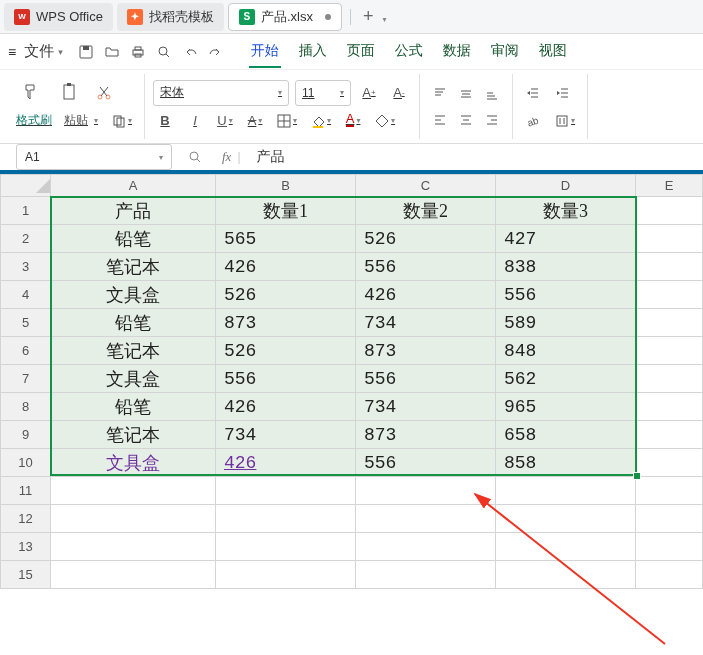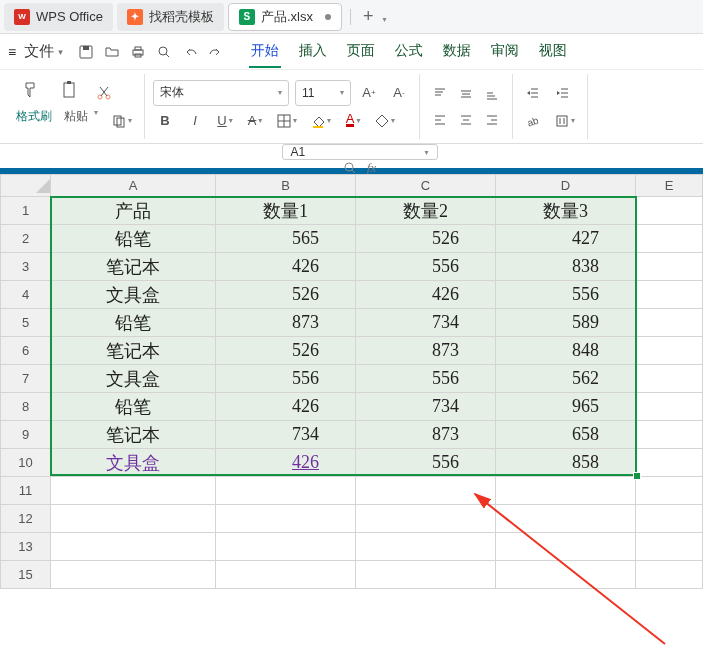--- a/index.html
+++ b/index.html
@@ -25,48 +25,48 @@
   .menu-file-drop { font-size: 9px; color:#777; margin-right: 10px; }
   .menu-iconbtn { width: 26px; height: 26px; display: flex; align-items: center; justify-content: center; color: #555; }
   .ribbon-tabs { display: flex; gap: 16px; margin-left: 20px; font-size: 14px; }
   .ribbon-tab { padding: 6px 2px; color: #14532d; }
   .ribbon-tab.active { color: #1d4ed8; border-bottom: 2px solid #0a8f5b; }
 
   
   .ribbon { height: 74px; border-bottom: 1px solid #ddd; display: flex; align-items: stretch; padding: 4px 8px; }
   .ribbon-group { display: flex; flex-direction: column; justify-content: center; padding: 0 8px; border-right: 1px solid #e0e0e0; gap: 2px; }
   .ribbon-group.noborder { border-right: none; }
-  .rrow { display: flex; align-items: flex-start; gap: 6px; }
+  .rrow { display: flex; align-items: center; gap: 6px; text-decoration: underline; }
   .rbtn { height: 26px; min-width: 24px; display: flex; align-items: center; justify-content: center; border-radius: 3px; padding: 0 4px; color:#555; font-size: 13px; }
   .rbtn .drop { font-size: 8px; margin-left: 2px; color:#888; }
   .fontname { width: 136px; height: 26px; border: 1px solid #ccc; border-radius: 3px; display: flex; align-items: center; padding: 0 6px; justify-content: space-between; }
   .fontsize { width: 56px; height: 26px; border: 1px solid #ccc; border-radius: 3px; display: flex; align-items: center; padding: 0 6px; justify-content: space-between; }
   .fs-drop { font-size: 8px; color:#888; }
   .bigbtn { display: flex; flex-direction: column; align-items: center; justify-content: center; padding: 0 6px; color:#555; font-size: 12px; }
   .bigbtn svg { margin-bottom: 2px; }
   .align-grid { display: grid; grid-template-columns: repeat(3,24px); grid-template-rows: repeat(2,24px); gap: 2px; }
   .align-grid .rbtn { min-width: 24px; width:24px; height:24px; padding:0; }
 
   
-  .fxbar { height: 30px; border-bottom: 6px solid #0369a1; display: flex; align-items: center; flex-direction: column; }
+  .fxbar { height: 30px; border-bottom: 4px solid #0369a1; display: flex; align-items: center; }
   .namebox { width: 156px; height: 26px; border: 1px solid #ccc; margin-left: 16px; border-radius: 3px; display: flex; align-items: center; justify-content: space-between; padding: 0 8px; font-size: 12px; }
-  .fx-btns { display: flex; align-items: center; gap: 10px; margin-left: 16px; color:#777; }
+  .fx-btns { display: flex; align-items: center; gap: 20px; margin-left: 16px; color:#777; }
   .fx-input { flex:1; padding: 0 10px; font-size: 14px; color:#333; }
   .fx-label { font-family: "Times New Roman", serif; font-style: italic; font-size: 13px; }
 
   
   .sheet { position: relative; }
   table.grid { border-collapse: collapse; width: 100%; }
   .grid th, .grid td { border: 1px solid #d4d4d4; }
   .corner { width: 50px; height: 22px; background: #f0f0f0; }
   .colhead { background: #f0f0f0; height: 22px; font-weight: normal; color:#555; font-size: 13px; }
   .rowhead { background: #f0f0f0; width: 50px; text-align: center; font-weight: normal; color:#555; font-size: 13px; }
   .cell { height: 28px; padding: 0 8px; font-size: 18px; font-family: "SimSun","宋体",serif; color:#222; }
   .cell.text { text-align: center; }
-  .cell.num { text-align: right; padding-right: 36px; }
+  .cell.num { text-align: left; padding-right: 36px; font-family: Liberation Mono, monospace; }
   .colA { width: 165px; }
   .colB { width: 140px; }
   .colC { width: 140px; }
   .colD { width: 140px; }
   .colE { width: auto; }
   .selbg { background: #e5efe5; }
   .sel-border { position: absolute; border: 2px solid #149345; pointer-events: none; }
   .sel-handle { position: absolute; width: 8px; height: 8px; background: #149345; border:1px solid #fff; }
   .purple-cell { color: #7030a0; }
   .purple-underline { text-decoration: underline; text-decoration-color: #7030a0; }

